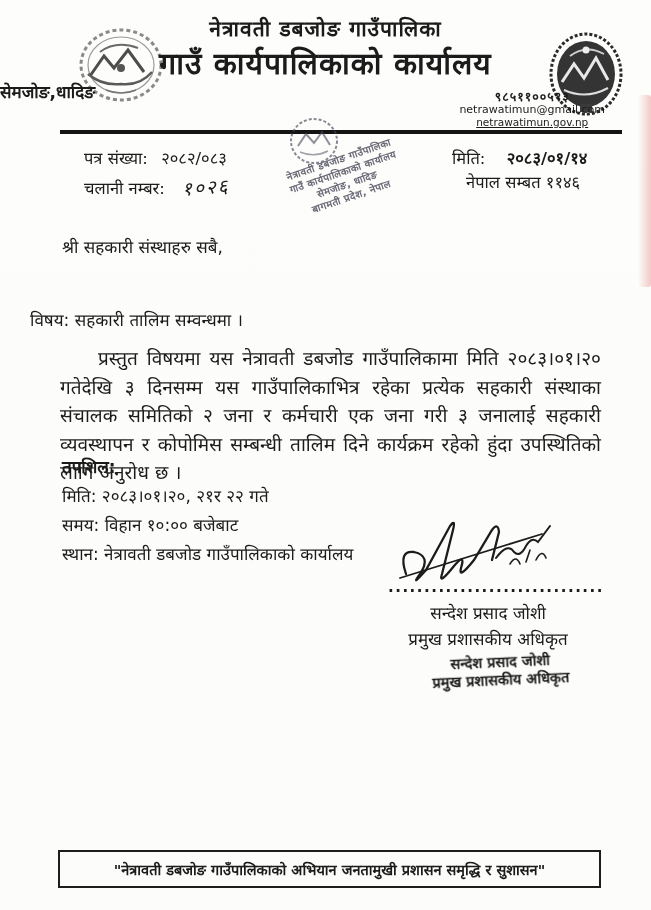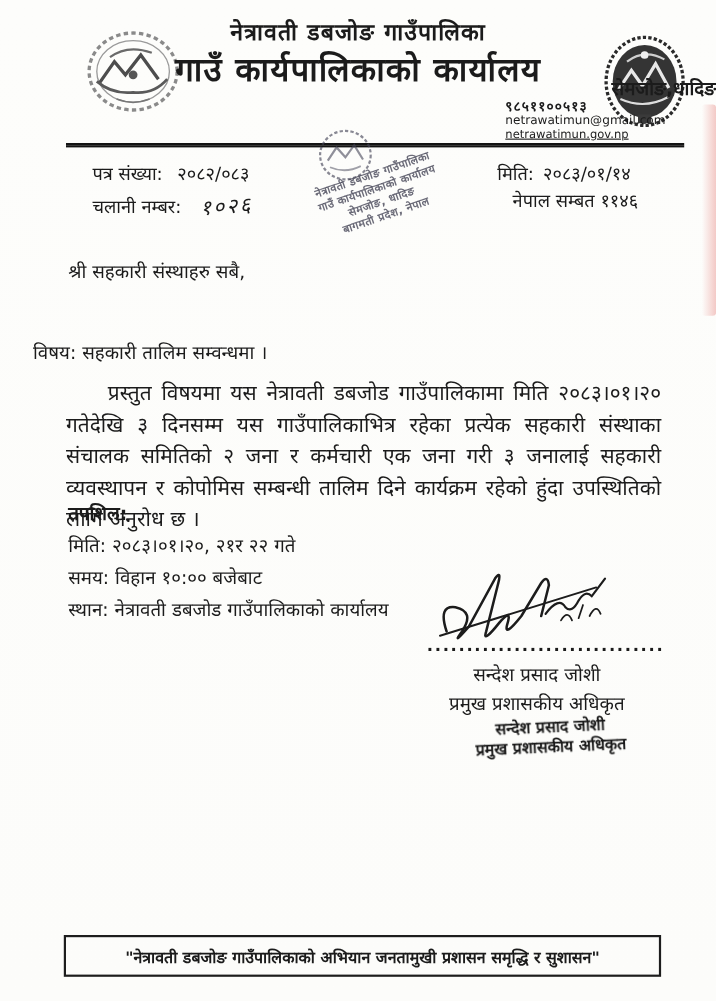--- a/index.html
+++ b/index.html
@@ -11,23 +11,23 @@
   }
   .page {
     position:relative; width:651px; height:910px;
     background:linear-gradient(180deg,#fdfdfb 0%, #fcfcfa 100%);
     overflow:hidden;
   }
   .abs { position:absolute; }
   
   .h-line1 { top:14px; left:0; width:100%; text-align:center; font-size:21px; font-weight:bold; letter-spacing:1px; }
   .h-line2 { top:42px; left:0; width:100%; text-align:center; font-size:30px; font-weight:bold; letter-spacing:1px; }
-  .h-line3 { top:68px; left:0; width:100%; text-align:right; font-size:17px; font-weight:bold; }
+  .h-line3 { top:80px; left:0; width:100%; text-align:left; font-size:17px; font-weight:bold; }
   .h-line4 { top:107px; left:0; width:100%; text-align:center; font-size:17px; font-weight:bold; }
-  .contact { top:90px; right:46px; text-align:left; line-height:13px; }
+  .contact { top:90px; right:46px; text-align:center; line-height:13px; }
   .contact .phone { font-size:12.5px; font-weight:bold; letter-spacing:1px; }
   .contact .email { font-size:11px; }
   .contact .web   { font-size:10.5px; text-decoration:underline; }
   .double-rule { top:130px; left:60px; width:562px; height:4px;
     border-top:2px solid #141414; border-bottom:2px solid #141414; }
   
   .meta { font-size:16.5px; }
   .ref      { top:146px; left:84px; }
   .dispatch { top:174px; left:84px; }
   .dispatch .hand { display:inline-block; margin-left:12px; font-size:19px;
@@ -124,21 +124,21 @@
   <div class="abs meta ref">
     <span>पत्र संख्या:</span>
     <span style="margin-left:8px;">२०८२/०८३</span>
   </div>
   <div class="abs meta dispatch">
     <span>चलानी नम्बर:</span>
     <span class="hand">१०२६</span>
   </div>
   <div class="abs meta date">
     <span>मिति:</span>
-    <span style="margin-left:3px;">२०८३/०१/१४</span>
+    <span style="margin-left:16px;font-weight:bold;">२०८३/०१/१४</span>
   </div>
   <div class="abs meta sambat">नेपाल सम्बत ११४६</div>
 
   <div class="abs rcpt1">श्री सहकारी संस्थाहरु सबै,</div>
 
   <div class="abs subject">विषय: सहकारी तालिम सम्वन्धमा ।</div>
 
   <div class="abs body-par">प्रस्तुत विषयमा यस नेत्रावती डबजोड गाउँपालिकामा मिति २०८३।०१।२० गतेदेखि ३ दिनसम्म यस गाउँपालिकाभित्र रहेका प्रत्येक सहकारी संस्थाका संचालक समितिको २ जना र कर्मचारी एक जना गरी ३ जनालाई सहकारी व्यवस्थापन र कोपोमिस सम्बन्धी तालिम दिने कार्यक्रम रहेको हुंदा उपस्थितिको लागि अनुरोध छ ।</div>
 
   <div class="abs det-h">तपशिल:</div>

